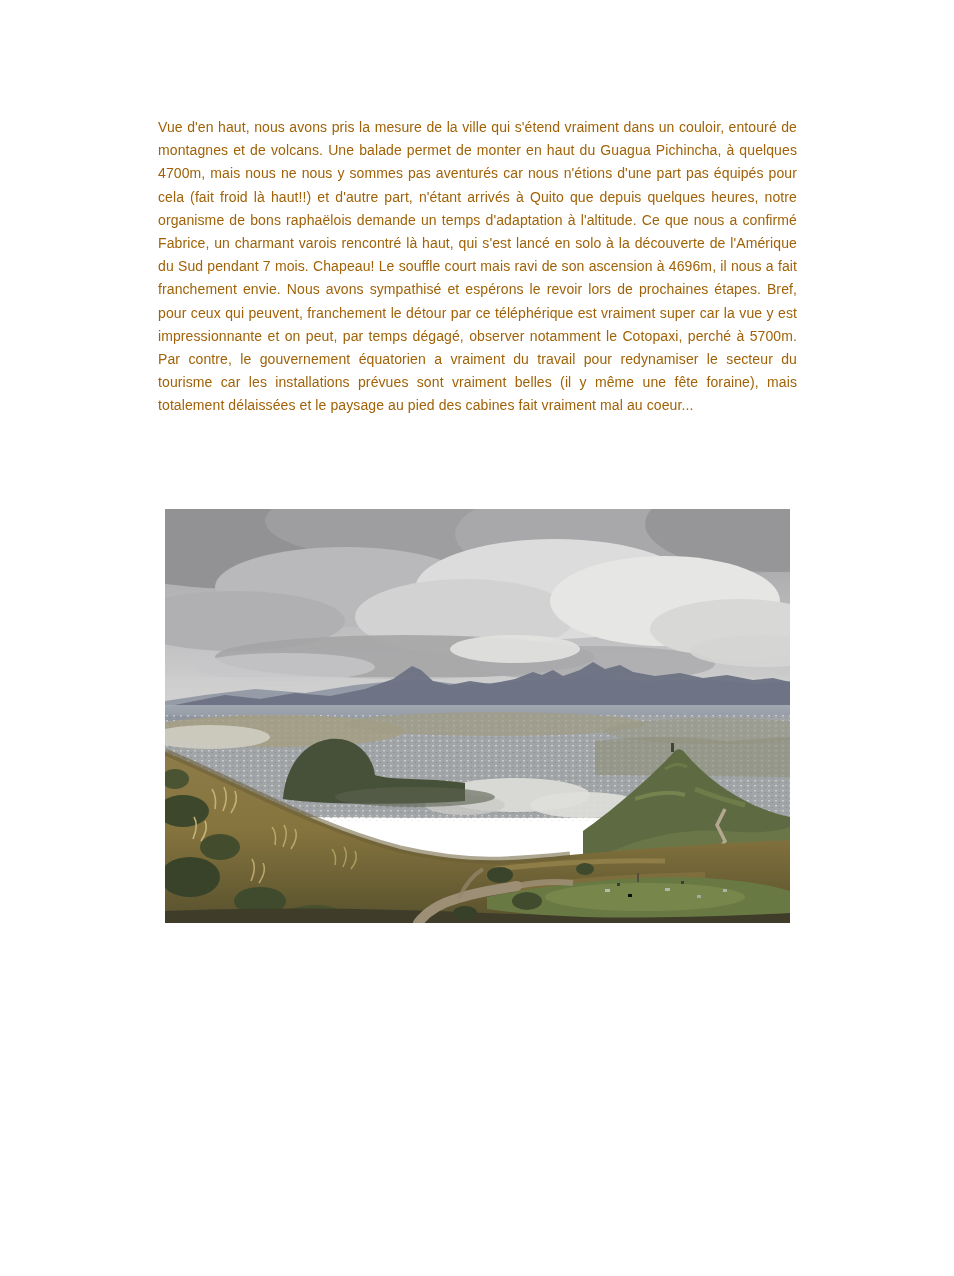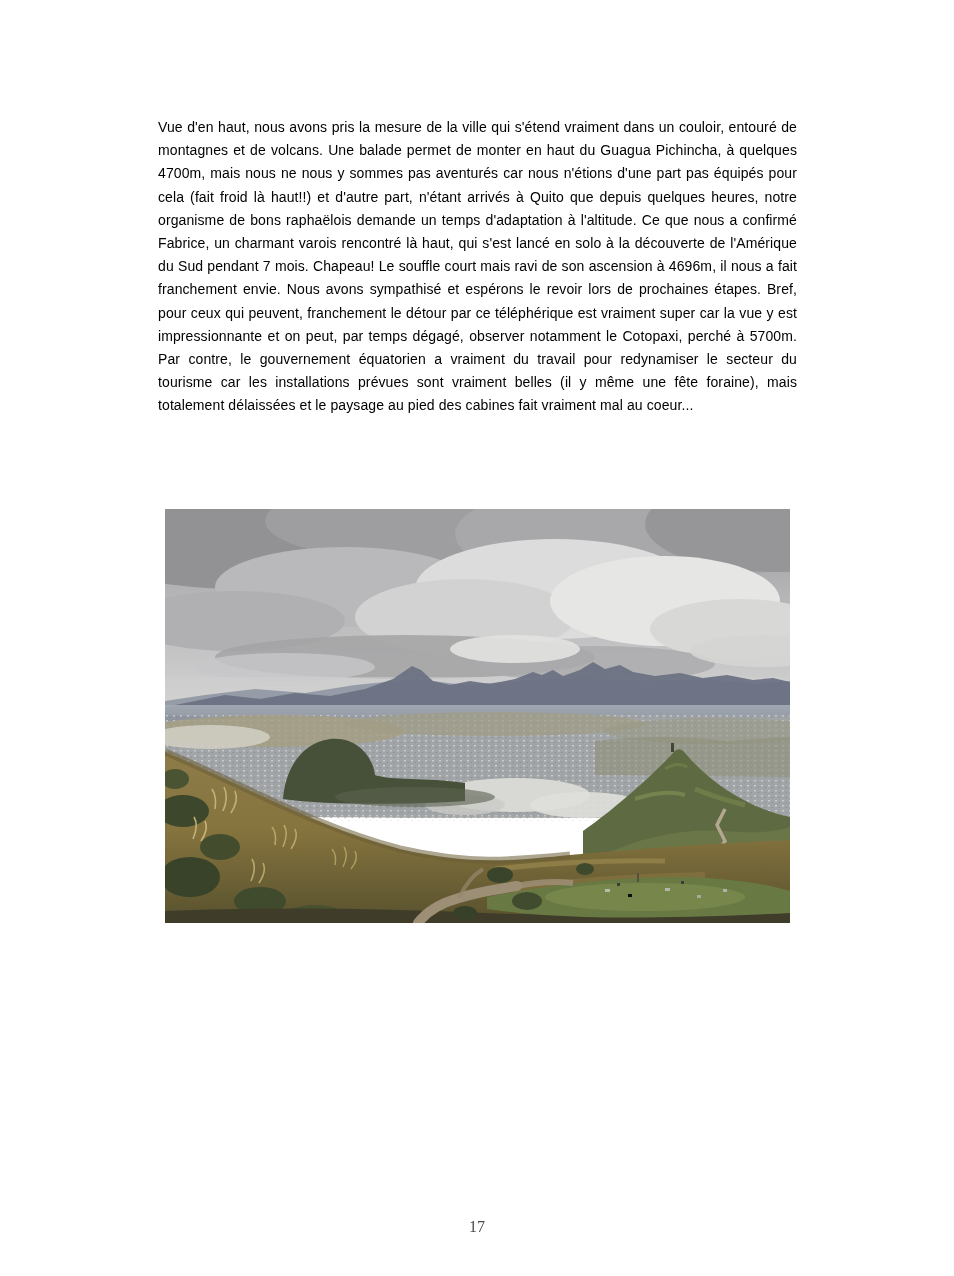--- a/index.html
+++ b/index.html
@@ -13,21 +13,21 @@
   }
   .body-text {
     position: absolute;
     left: 158px;
     top: 116px;
     width: 639px;
     margin: 0;
     font-size: 14px;
     line-height: 23.2px;
     text-align: justify;
-    color: #000000;
+    color: #a16207;
     letter-spacing: 0.1px;
   }
   .photo {
     position: absolute;
     left: 165px;
     top: 509px;
     width: 625px;
     height: 414px;
     margin: 0;
     overflow: hidden;
@@ -169,15 +169,14 @@
         <path d="M352,377 C372,373 390,372 408,374" stroke="#9d8f75" stroke-width="6" fill="none" opacity="0.85"></path>
         <path d="M294,389 C300,376 308,366 318,360" stroke="#95876d" stroke-width="4" fill="none" opacity="0.7"></path>
         <ellipse cx="335" cy="366" rx="13" ry="8" fill="#3a442a"></ellipse>
         <ellipse cx="362" cy="392" rx="15" ry="9" fill="#414b2e"></ellipse>
         <ellipse cx="300" cy="404" rx="12" ry="7" fill="#37412a"></ellipse>
         <ellipse cx="420" cy="360" rx="9" ry="6" fill="#3f492c"></ellipse>
       </g>
     </svg>
   </figure>
 
-  <div class="page-number">17</div>
 
 </div>
 
 </body></html>

